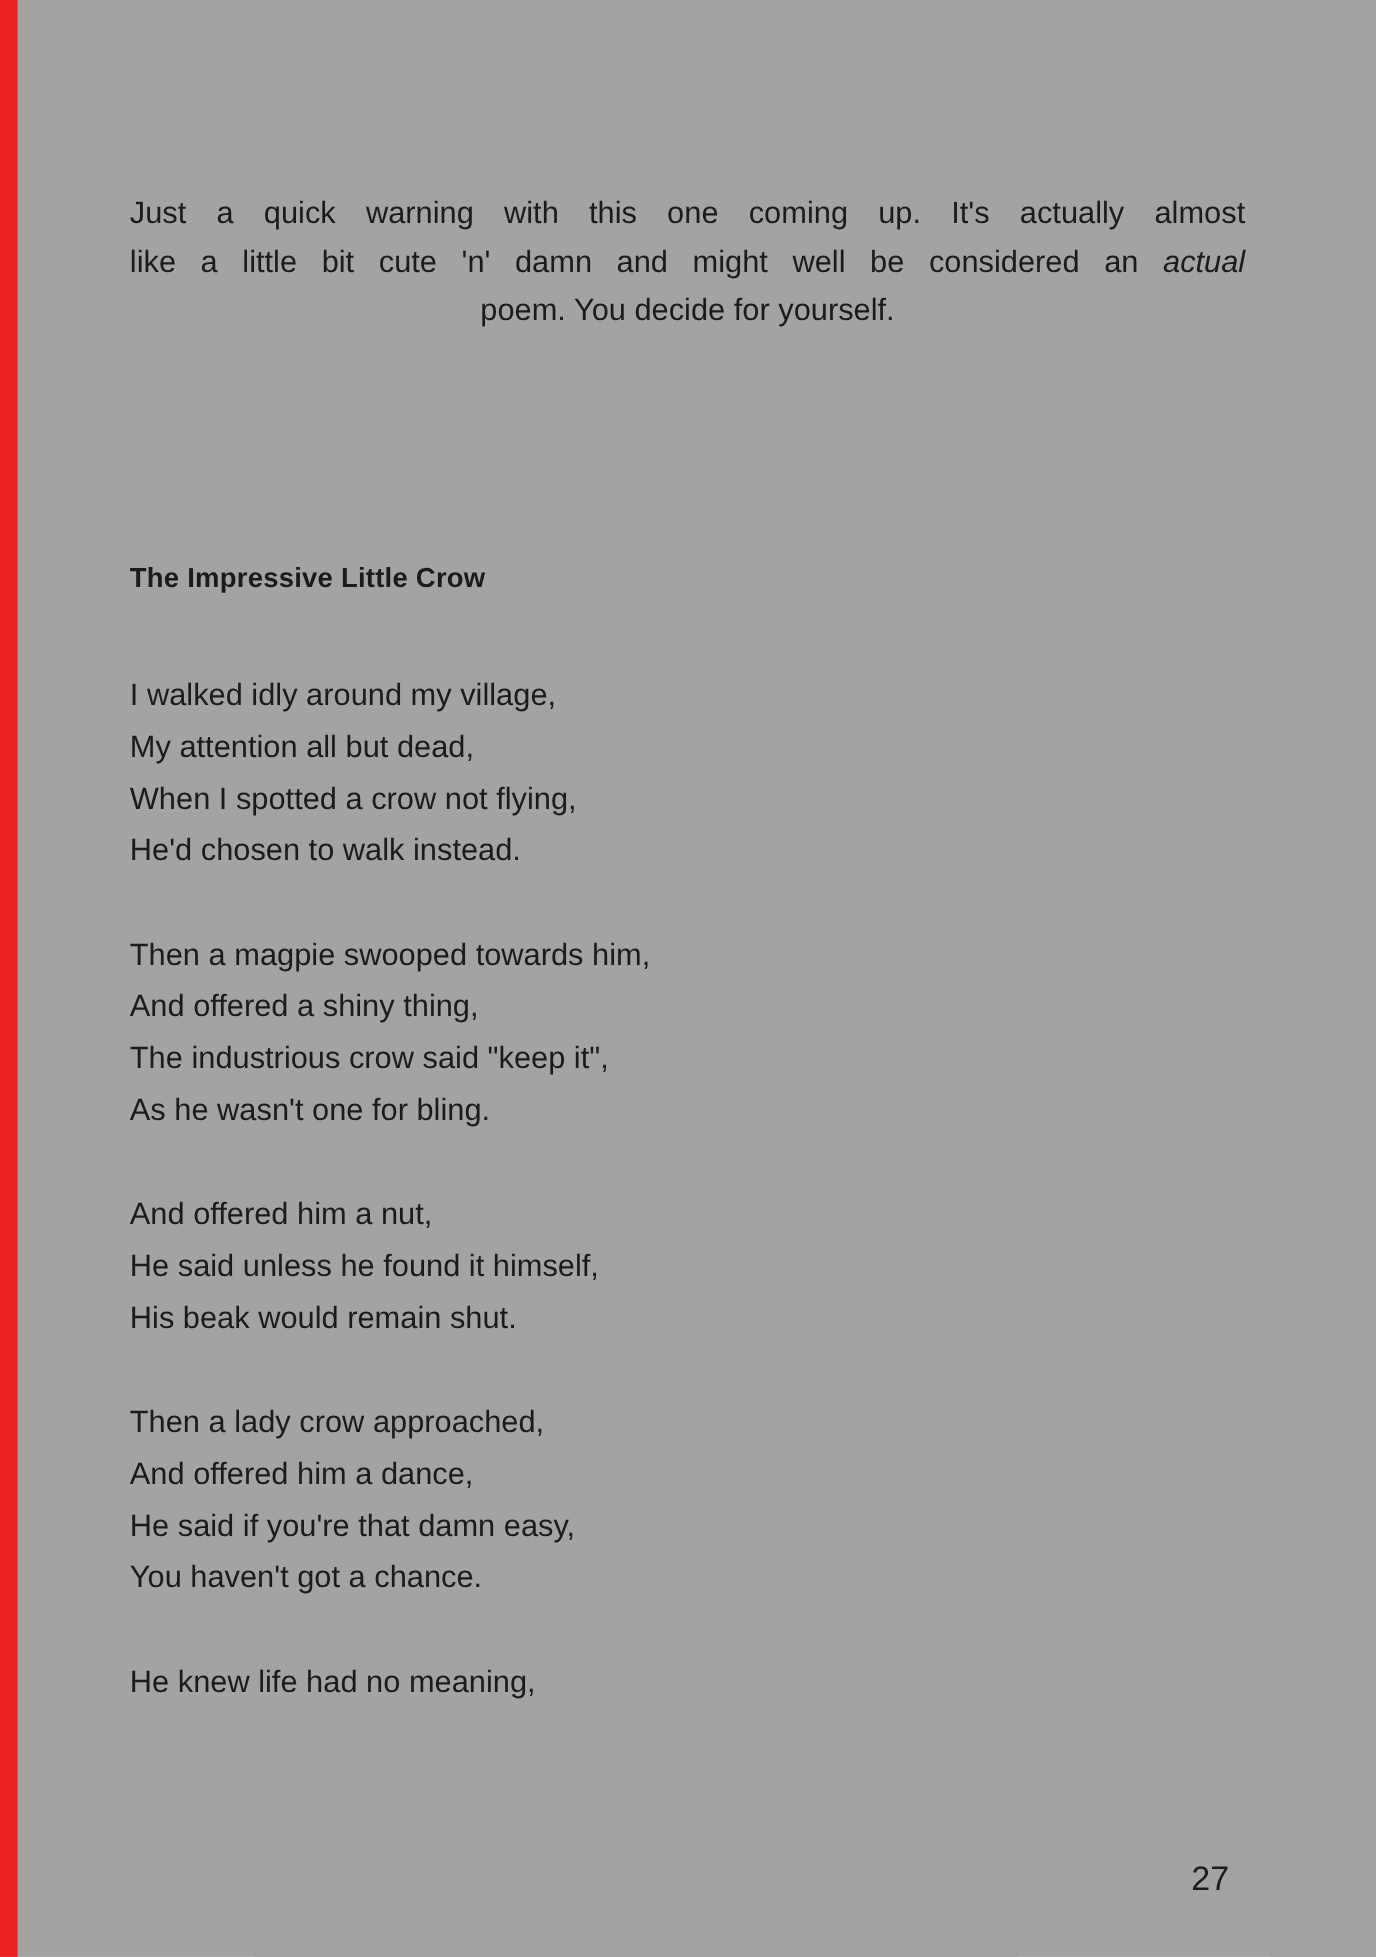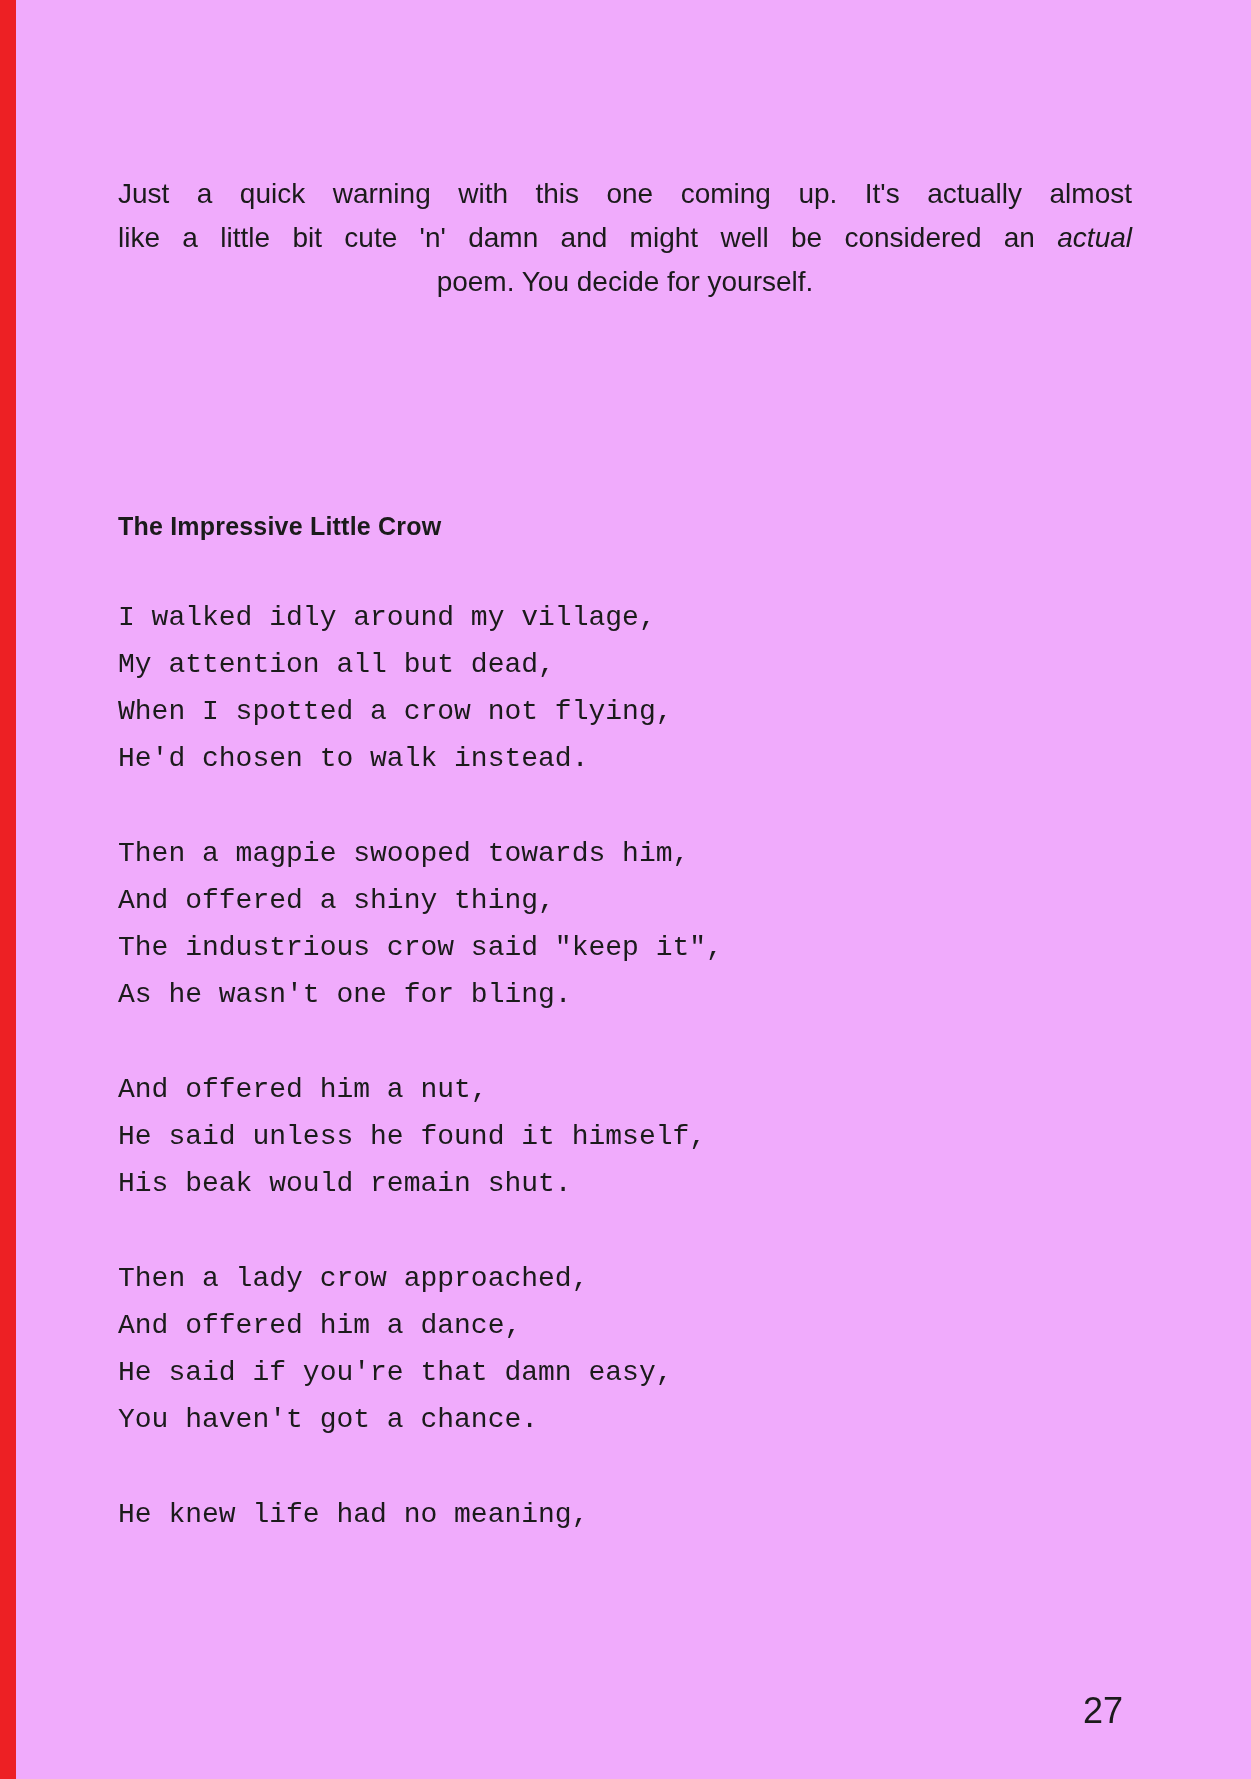--- a/index.html
+++ b/index.html
@@ -7,21 +7,21 @@
   body {
     font-family: "Liberation Sans", sans-serif;
     width: 1251px;
     height: 1779px;
     position: relative;
     overflow: hidden;
   }
   .page {
     position: absolute;
     inset: 0;
-    background: #f0abfc;
+    background: #a3a3a3;
   }
   .edge-stripe {
     position: absolute;
     left: 0;
     top: 0;
     width: 16px;
     height: 100%;
   }
   .intro {
     position: absolute;
@@ -42,33 +42,32 @@
     position: absolute;
     left: 118px;
     top: 512px;
     font-size: 25px;
     font-weight: 700;
     letter-spacing: 0.2px;
   }
   .poem {
     position: absolute;
     left: 118px;
-    top: 594px;
+    top: 608px;
     font-size: 28px;
     line-height: 47px;
-    font-family: Liberation Mono, monospace;
   }
   .stanza {
     margin-bottom: 48px;
   }
   .page-number {
     position: absolute;
     left: 1083px;
     top: 1690px;
-    font-size: 36px;
+    font-size: 31px;
   }
   em { }
 </style>
 </head>
 <body style="color: rgb(27, 27, 27);">
 
 <div class="page">
 
   <div class="edge-stripe" style="background: rgb(237, 32, 36);"></div>
 

